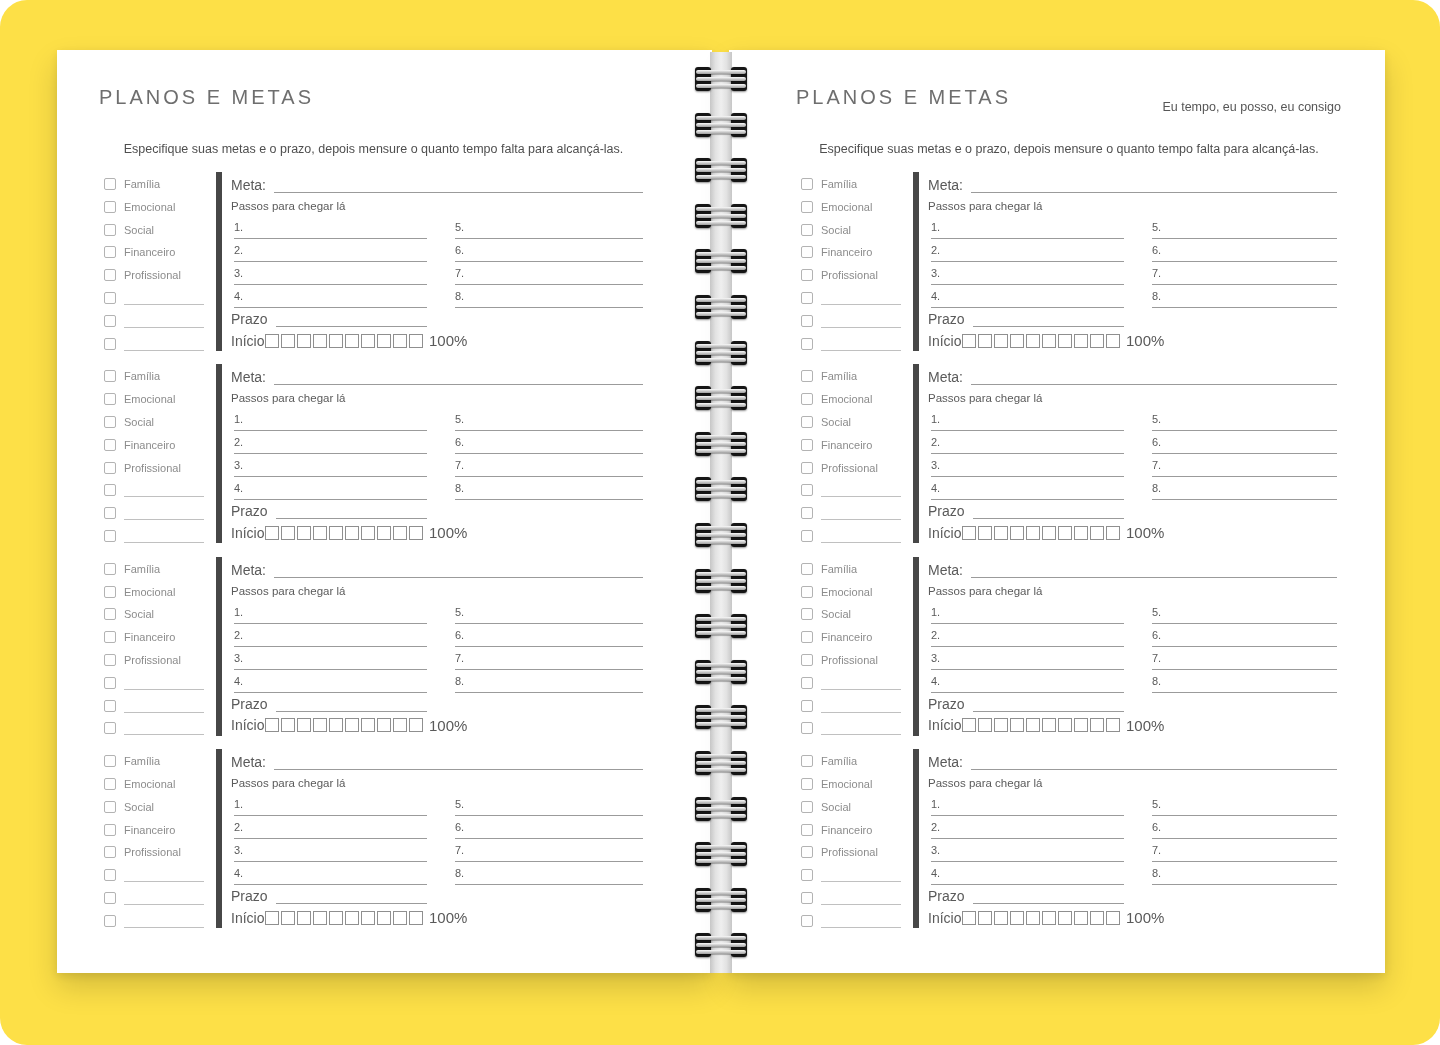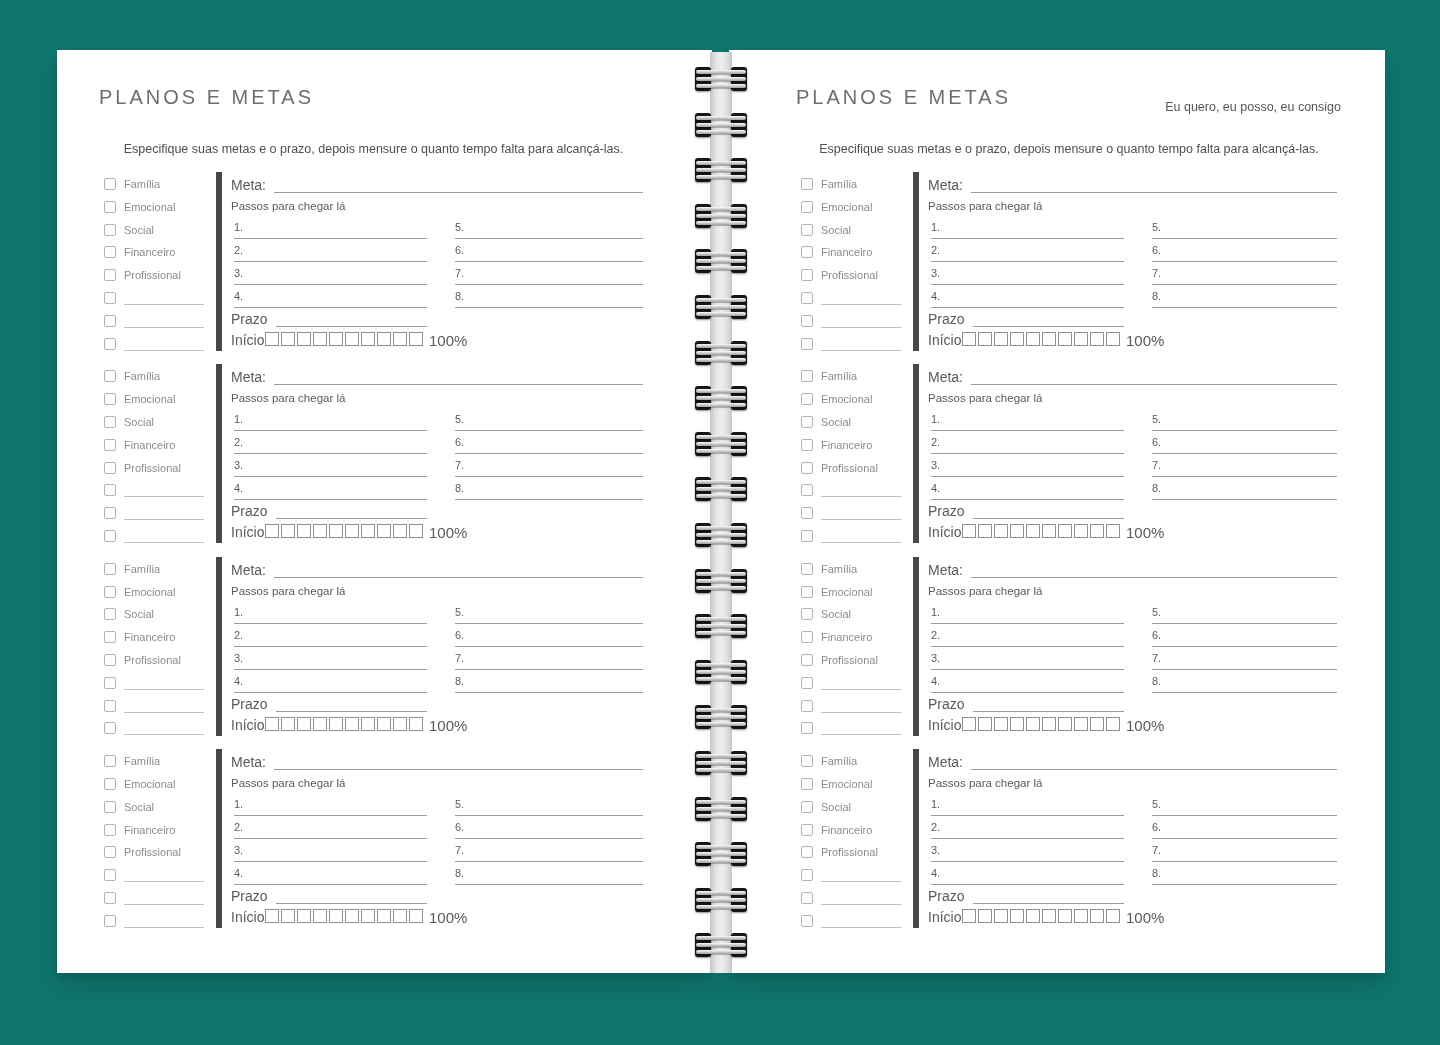--- a/index.html
+++ b/index.html
@@ -4,22 +4,23 @@
 <style>
   * { margin:0; padding:0; box-sizing:border-box; }
   html,body { background:#ffffff; }
   body {
     font-family:"Liberation Sans", sans-serif;
     -webkit-font-smoothing:antialiased;
   }
   .stage {
     position:relative;
     width:1440px; height:1045px;
-    background:#0f766e;
+    background:#fde047;
     overflow:hidden;
+    border-radius:27px;
   }
 
   
   .page {
     position:absolute; top:50px; height:923px;
     background:#ffffff;
     box-shadow:0 14px 28px rgba(0,0,0,0.16), 0 3px 8px rgba(0,0,0,0.09);
   }
   .page-left  { left:57px;  width:655px; }
   .page-right { left:729px; width:656px; }
@@ -91,21 +92,21 @@
   .step {
     position:absolute; height:18px;
     border-bottom:1px solid var(--rule_line,#9b9b9b);
     font-size:11px; color:var(--body_text,#5a5a5a);
   }
   .step-col1 { left:3px;  width:193px; }
   .step-col2 { left:224px; right:0; }
 
   .prazo-row { position:absolute; top:137px; left:0; width:196px; display:flex; align-items:flex-end; }
 
-  .inicio-row { position:absolute; top:158px; left:0; display:flex; align-items:flex-start; }
+  .inicio-row { position:absolute; top:158px; left:0; display:flex; align-items:center; }
   .inicio-row .form-label { width:34px; }
   .progress-boxes { display:flex; gap:2px; }
   .p-box {
     width:14px; height:14px;
     border:1px solid #8f8f8f; background:#ffffff;
   }
   .pct { font-size:15px; color:var(--body_text,#5a5a5a); margin-left:6px; }
 
   
   .gutter {
@@ -419,21 +420,21 @@
               </span>
               <span class="pct">100%</span>
             </div>
           </div>
         </div>
       </div>
   </div>
 
   <div class="page page-right">
     <div class="page-title">PLANOS E METAS</div>
-    <div class="tagline">Eu quero, eu posso, eu consigo</div>
+    <div class="tagline">Eu tempo, eu posso, eu consigo</div>
     <div class="page-subtitle">Especifique suas metas e o prazo, depois mensure o quanto tempo falta para alcançá-las.</div>
     <div class="sections">
         <div class="section">
           <div class="cat-row" style="top: 4px;">
             <span class="cat-box"></span>
             <span class="cat-label">Família</span>
           </div>
           <div class="cat-row" style="top: 26.8px;">
             <span class="cat-box"></span>
             <span class="cat-label">Emocional</span>

